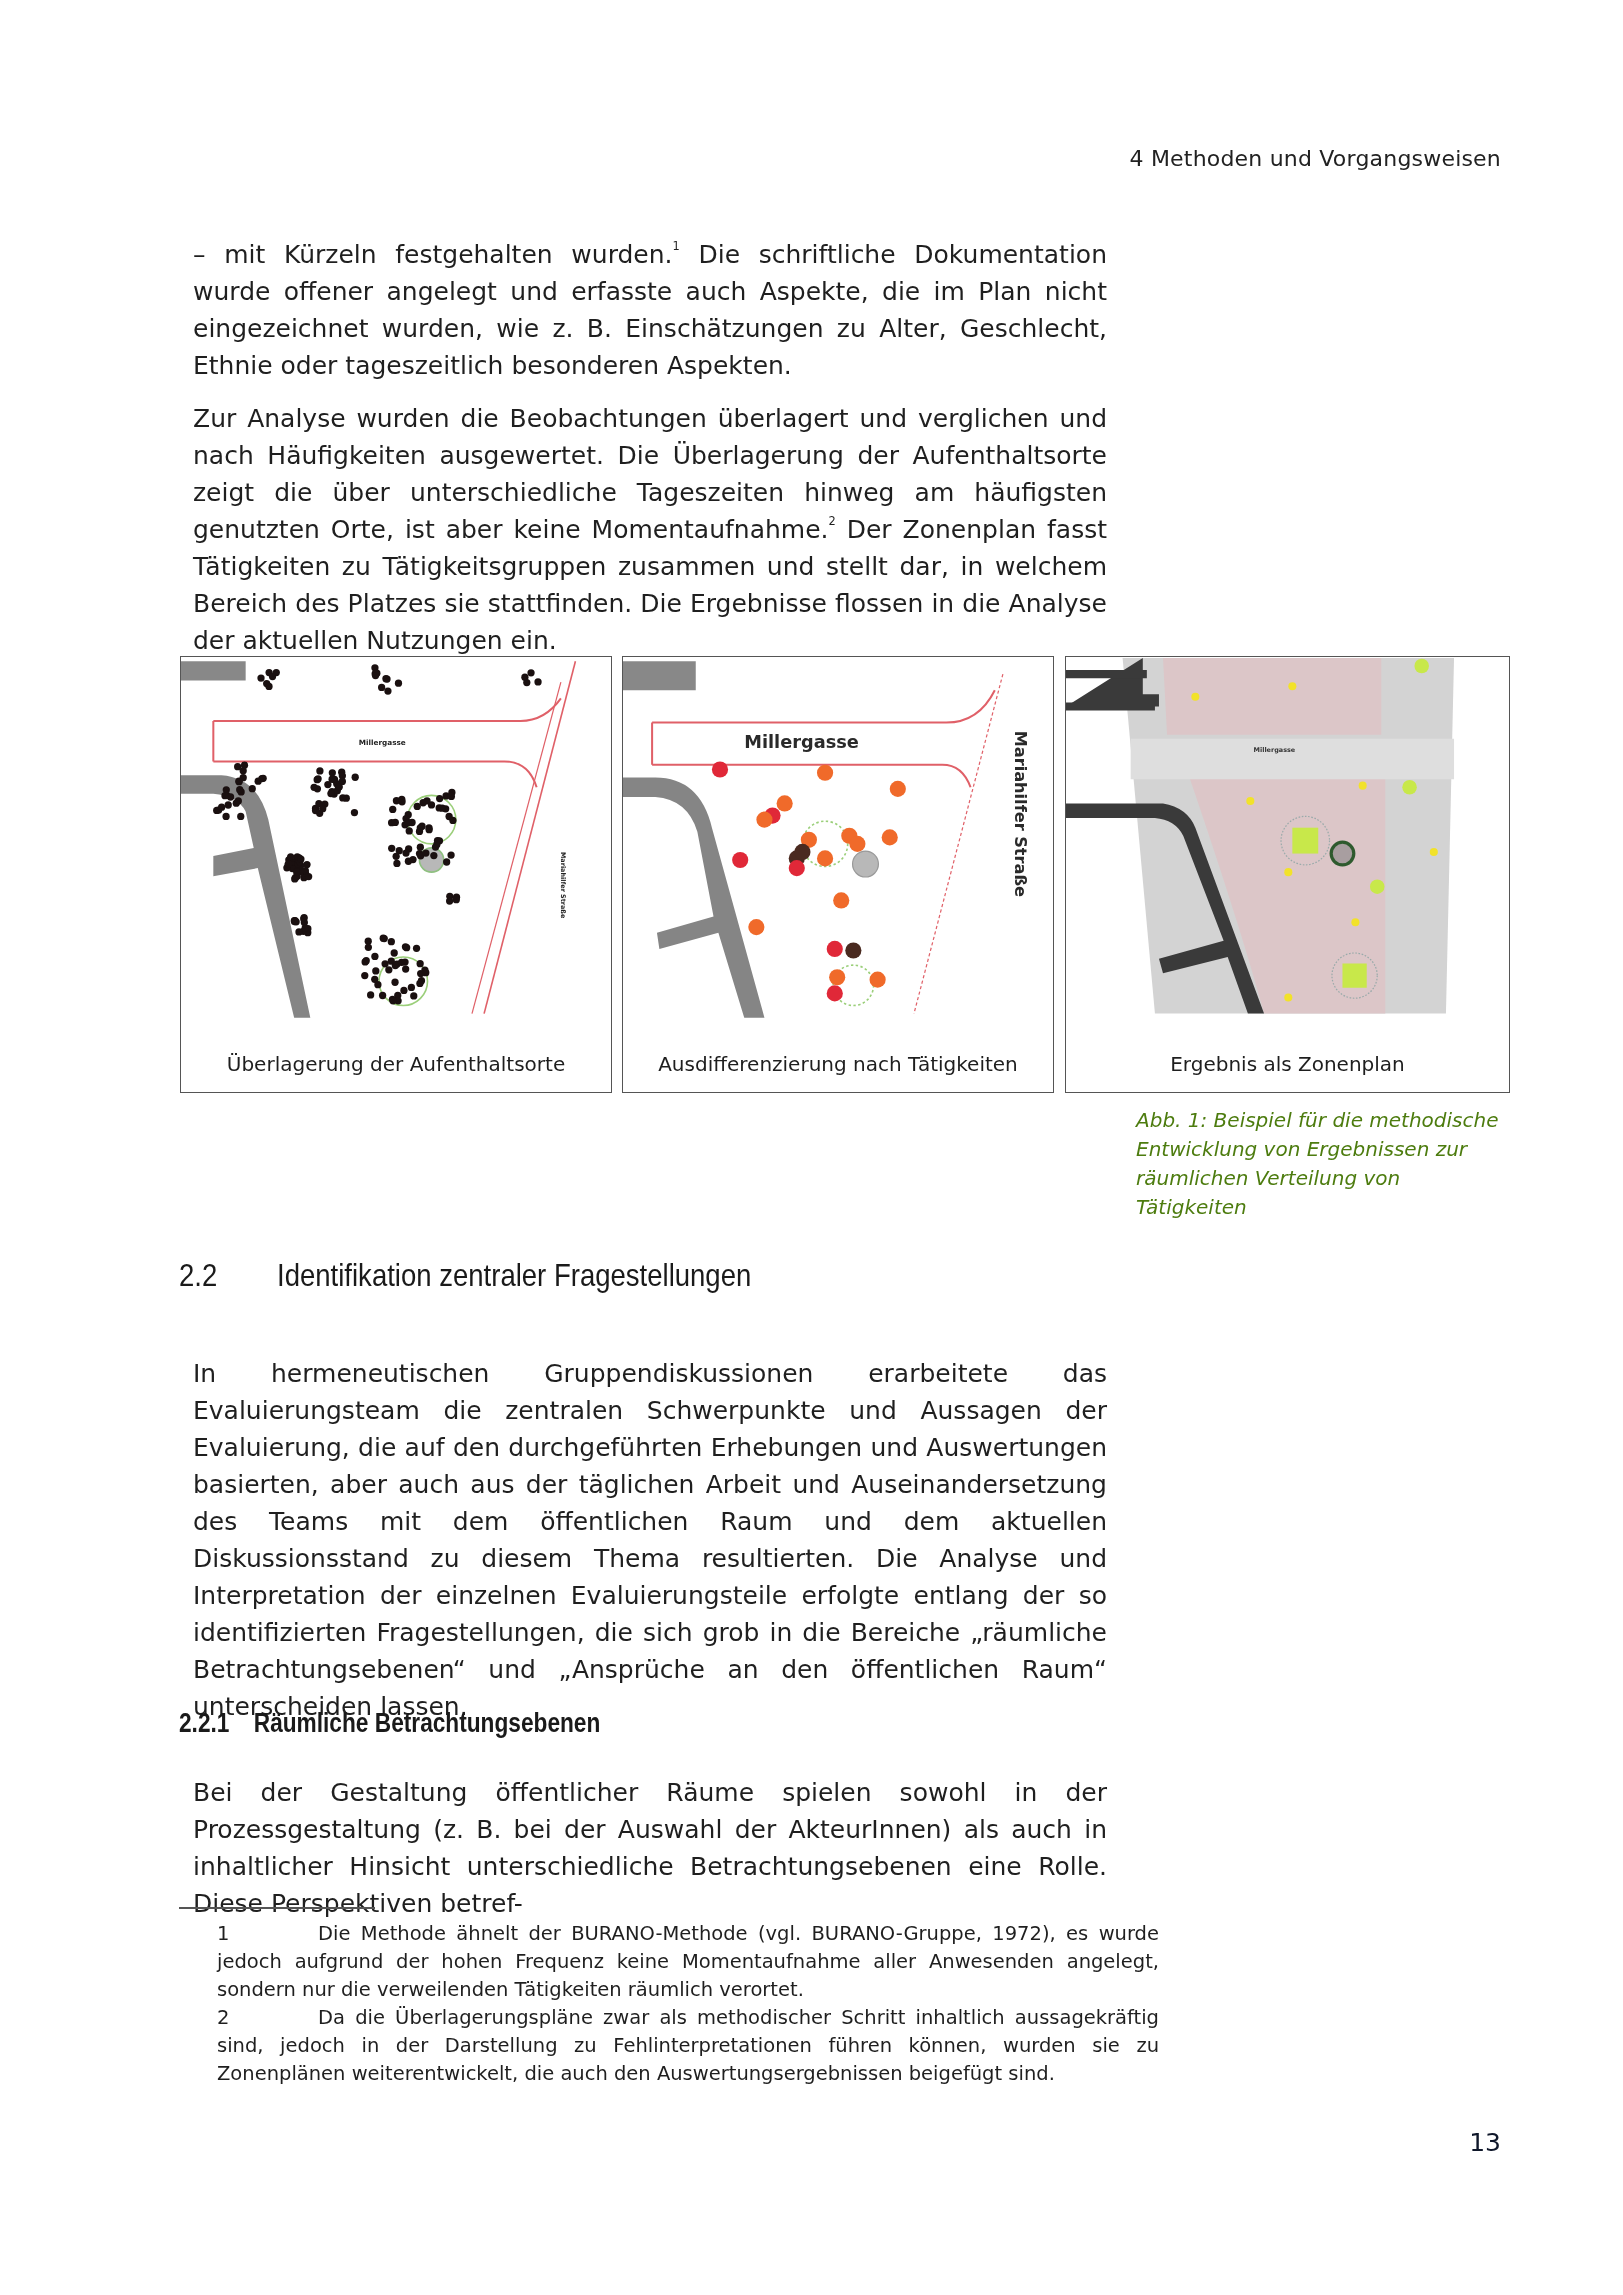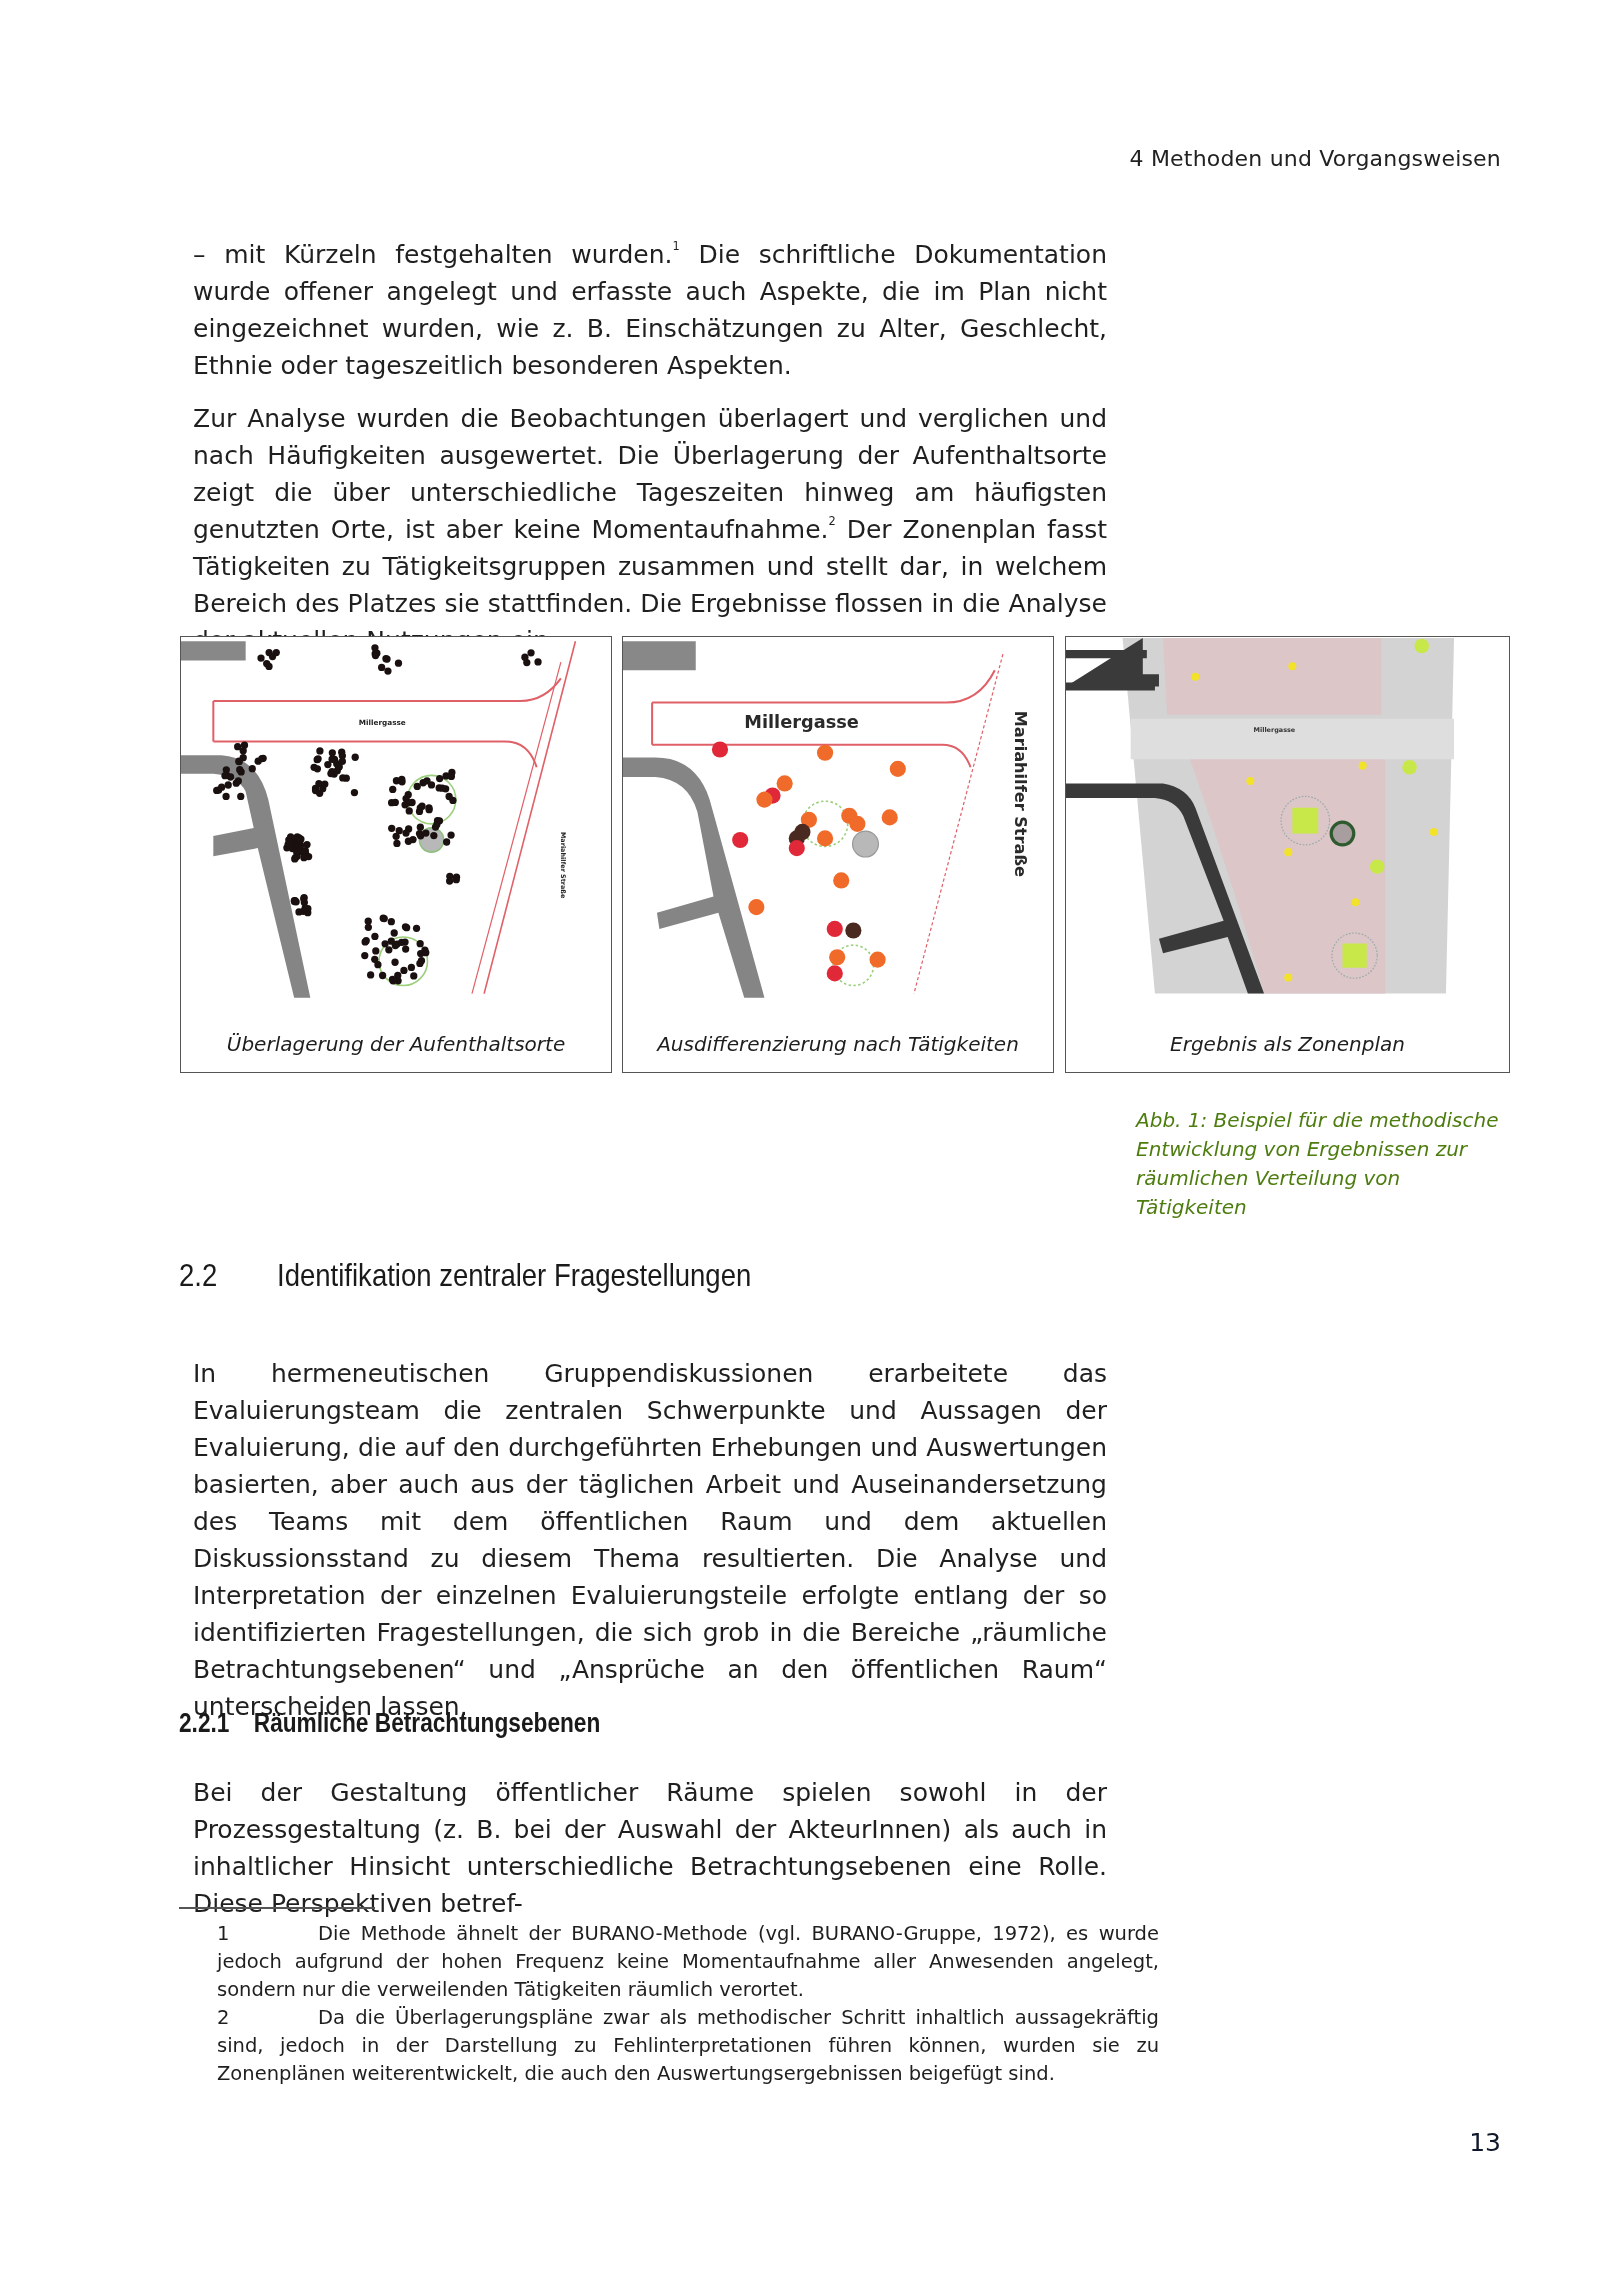--- a/index.html
+++ b/index.html
@@ -4,27 +4,27 @@
 <style>
   html, body { margin: 0; padding: 0; background: #ffffff; }
   body { width: 1623px; height: 2295px; position: relative; overflow: hidden;
          font-family: "DejaVu Sans", sans-serif; color: #1e1e1e; }
   .running-head { position: absolute; top: 146px; right: 122px; font-size: 22px; color: #222; letter-spacing: 0.2px; }
   .body-text { position: absolute; left: 179px; width: 942px; font-size: 25px; line-height: 37px; text-align: justify; color: #1f1f1f; }
   .body-text p { margin: 14px; }
   #p1 { top: 222px; }
   #p2 { top: 386px; }
   sup { font-size: 11.4px; vertical-align: 13px; line-height: 0; }
-  .figure-row { position: absolute; top: 636px; left: 180px; width: 1330px; height: 438px; }
+  .figure-row { position: absolute; top: 656px; left: 180px; width: 1330px; height: 438px; }
   .fig-panel { position: absolute; top: 0; width: 432px; height: 437px; border: 1.6px solid #555; background: #fff; overflow: hidden; box-sizing: border-box; }
   #panel-1 { left: 0; }
   #panel-2 { left: 442px; }
   #panel-3 { left: 885px; width: 445px; }
   .fig-map { position: absolute; left: 0; top: 0; width: 100%; height: 364px; }
-  .fig-label { position: absolute; bottom: 16px; left: 0; right: 0; text-align: center; font-style: italic; font-size: 20px; color: #1e1e1e; }
+  .fig-label { position: absolute; bottom: 16px; left: 0; right: 0; text-align: center; font-size: 20px; color: #1e1e1e; }
   .fig-caption { position: absolute; top: 1106px; left: 1136px; width: 373px; font-style: italic; font-size: 20px; line-height: 29px; color: #4d7c0f; }
   .h2 { position: absolute; top: 1257px; left: 179px; font-family: "Liberation Sans", sans-serif; font-size: 32px; transform: scaleX(0.86); transform-origin: left; color: #1a1a1a; white-space: nowrap; }
   .h2 .num { display: inline-block; width: 114px; }
   .h3 { position: absolute; top: 1708px; left: 179px; font-family: "Liberation Sans", sans-serif; font-weight: bold; font-size: 27px; transform: scaleX(0.84); transform-origin: left; color: #1a1a1a; white-space: nowrap; }
   .h3 .num { display: inline-block; width: 89px; }
   #p3 { top: 1341px; }
   #p4 { top: 1760px; }
   .fn-rule { position: absolute; top: 1907px; left: 179px; width: 196px; height: 1.6px; background: #555; }
   .footnotes { position: absolute; top: 1920px; left: 179px; width: 942px; font-size: 19.5px; line-height: 28px; text-align: justify; color: #1f1f1f; margin-left: 38px; }
   .footnotes p { margin: 0; }

